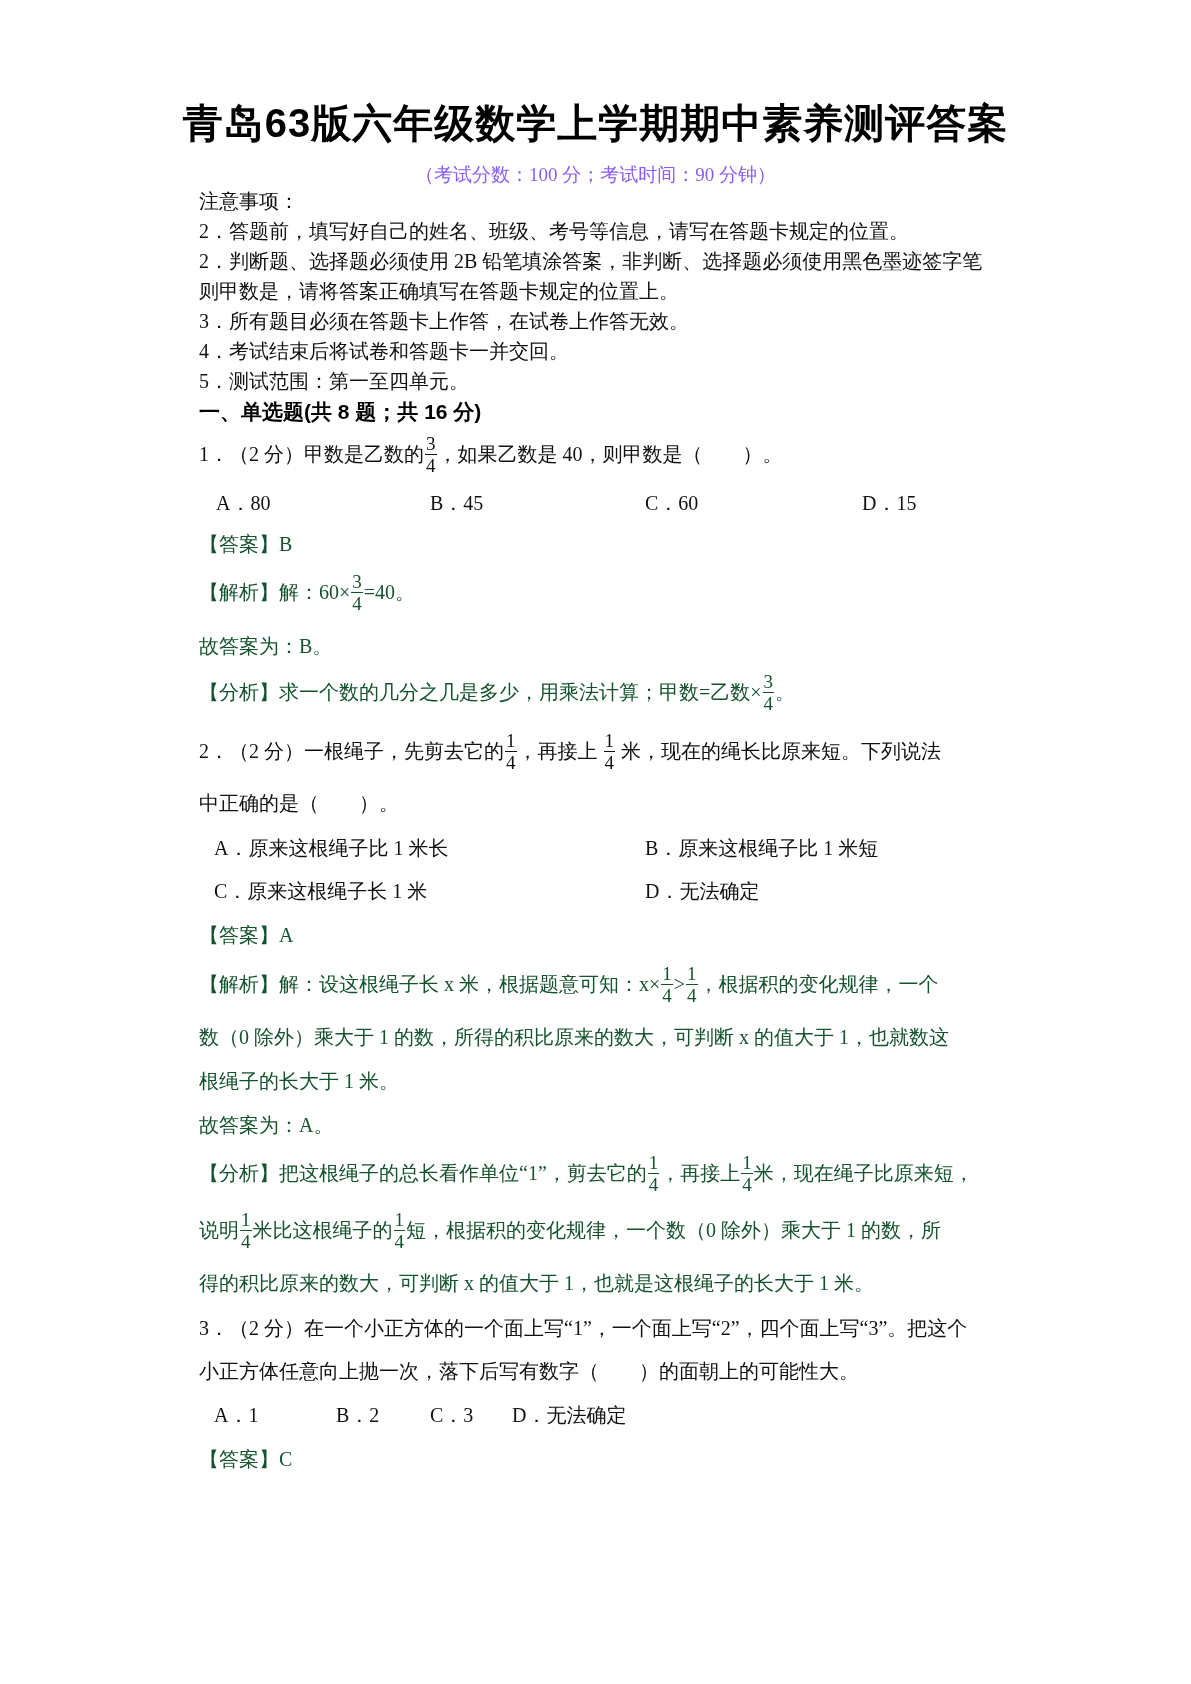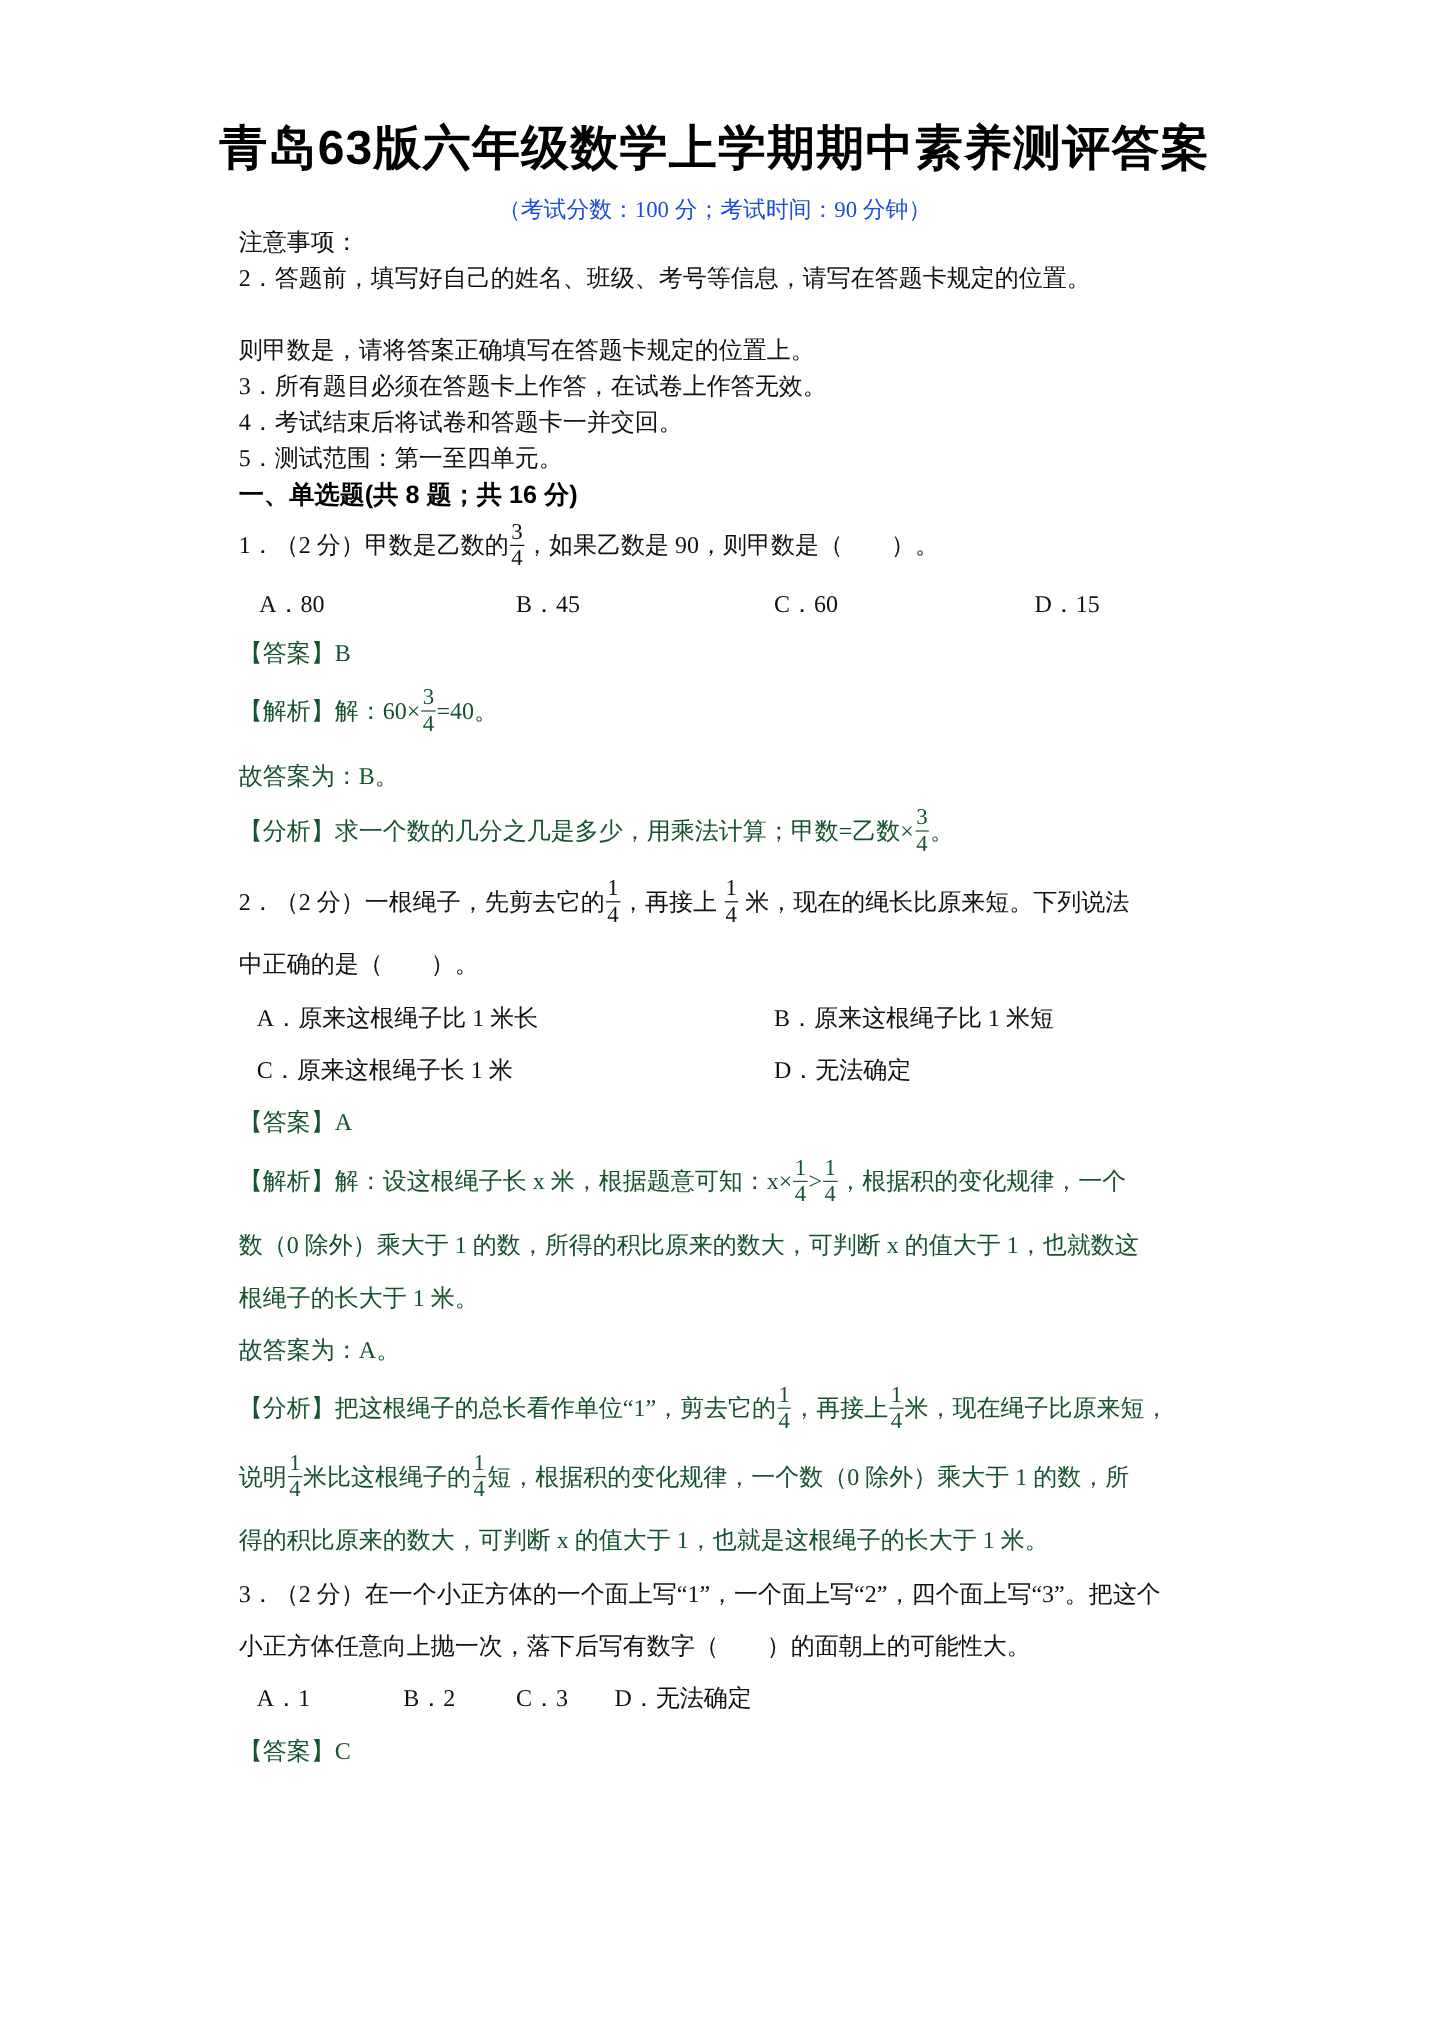--- a/index.html
+++ b/index.html
@@ -3,49 +3,50 @@
   <meta charset="utf-8">
   <style>
     html, body { margin: 0; padding: 0; background: #ffffff; }
     body { width: 1191px; height: 1684px; position: relative; overflow: hidden;
            font-family: "Liberation Serif", "DejaVu Serif", serif; color: #111; }
     .page { position: absolute; left: 0; top: 0; width: 989px; height: 1684px; text-decoration: underline; }
     .title { position: absolute; left: 0; top: 96px; width: 1191px; text-align: center;
              font-family: "Liberation Sans", "DejaVu Sans", sans-serif; font-weight: bold;
              font-size: 40px; letter-spacing: 1px; color: #000; }
     .subtitle { position: absolute; left: 0; top: 162px; width: 1191px; text-align: center;
-                font-size: 19px; color: #1d4ed8; }
+                font-size: 19px; color: #8b5cf6; }
     .line { position: absolute; left: 199px; font-size: 20px; white-space: nowrap; color: #111; }
     .red { color: #14532d; }
     .section { font-family: "Liberation Sans", "DejaVu Sans", sans-serif; font-weight: bold; font-size: 21px; color: #000; }
     .frac { display: inline-block; vertical-align: middle; text-align: center; font-size: 19px;
             line-height: 1; margin: 0 1px; position: relative; top: -2px; }
     .frac .num { display: block; border-bottom: 1.5px solid currentColor; padding: 0 1px 1px; }
     .frac .den { display: block; padding-top: 1px; }
     .opt { position: absolute; font-size: 20px; white-space: nowrap; color: #111; }
   </style>
 </head>
 <body>
 
 <div class="page">
 
   <div class="title">青岛63版六年级数学上学期期中素养测评答案</div>
   <div class="subtitle">（考试分数：100 分；考试时间：90 分钟）</div>
 
   <div class="line" style="top:188px">注意事项：</div>
   <div class="line" style="top:218px">2．答题前，填写好自己的姓名、班级、考号等信息，请写在答题卡规定的位置。</div>
+  <div class="line" style="top:248px">2．判断题、选择题必须使用 2B 铅笔填涂答案，非判断、选择题必须使用黑色墨迹签字笔</div>
   <div class="line" style="top:278px">则甲数是，请将答案正确填写在答题卡规定的位置上。</div>
   <div class="line" style="top:308px">3．所有题目必须在答题卡上作答，在试卷上作答无效。</div>
   <div class="line" style="top:338px">4．考试结束后将试卷和答题卡一并交回。</div>
   <div class="line" style="top:368px">5．测试范围：第一至四单元。</div>
 
   <div class="line section" style="top:398px">一、单选题(共 8 题；共 16 分)</div>
 
   <div class="line" style="top:436px">
-    <span>1．（2 分）甲数是乙数的</span><span class="frac"><span class="num">3</span><span class="den">4</span></span><span>，如果乙数是 90，则甲数是（　　）。</span>
+    <span>1．（2 分）甲数是乙数的</span><span class="frac"><span class="num">3</span><span class="den">4</span></span><span>，如果乙数是 40，则甲数是（　　）。</span>
   </div>
   <div class="opt" style="left:216px;top:490px">A．80</div>
   <div class="opt" style="left:430px;top:490px">B．45</div>
   <div class="opt" style="left:645px;top:490px">C．60</div>
   <div class="opt" style="left:862px;top:490px">D．15</div>
   <div class="line red" style="top:531px">【答案】B</div>
   <div class="line red" style="top:574px">
     <span>【解析】解：60×</span><span class="frac"><span class="num">3</span><span class="den">4</span></span><span>=40。</span>
   </div>
   <div class="line red" style="top:633px">故答案为：B。</div>

